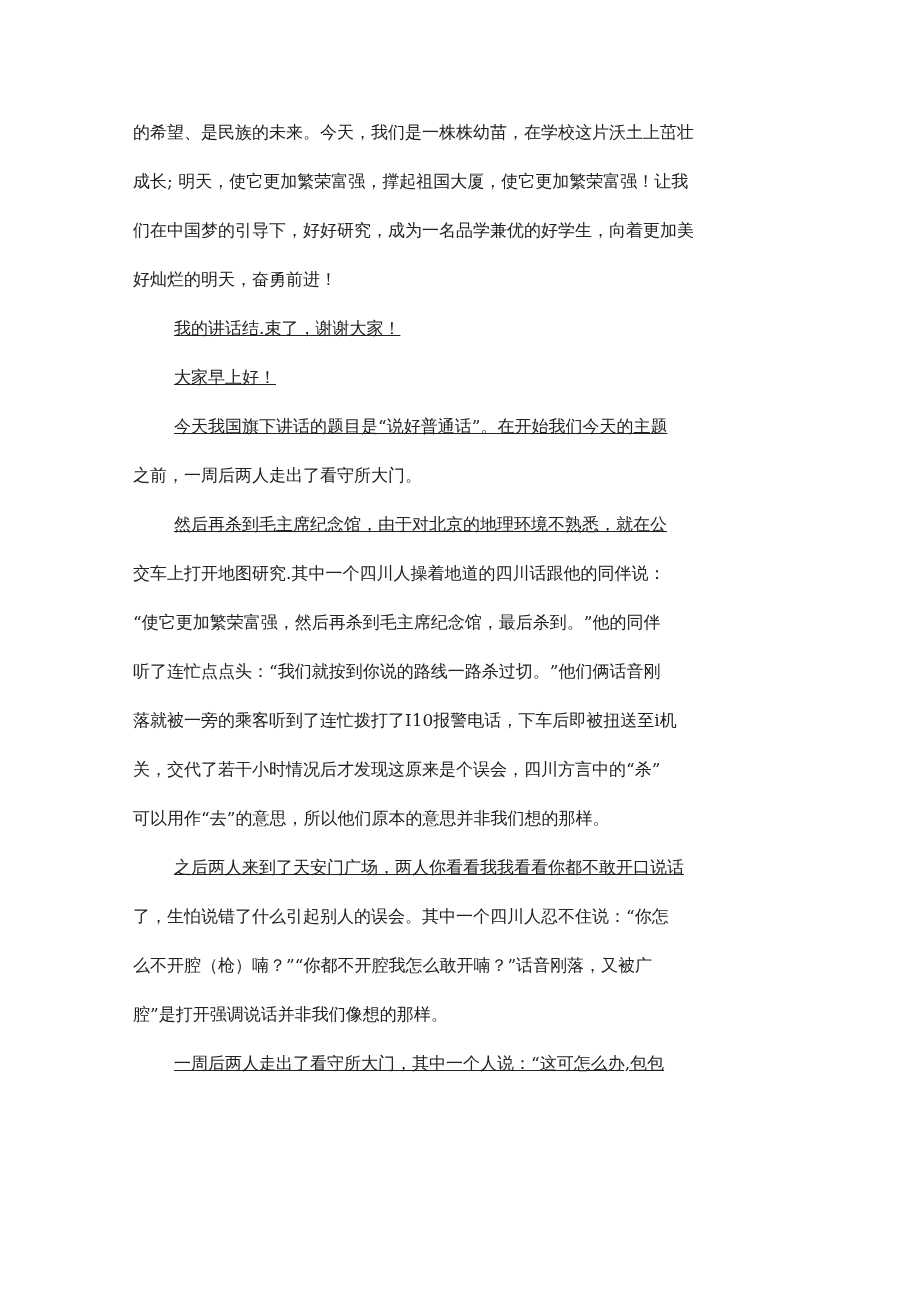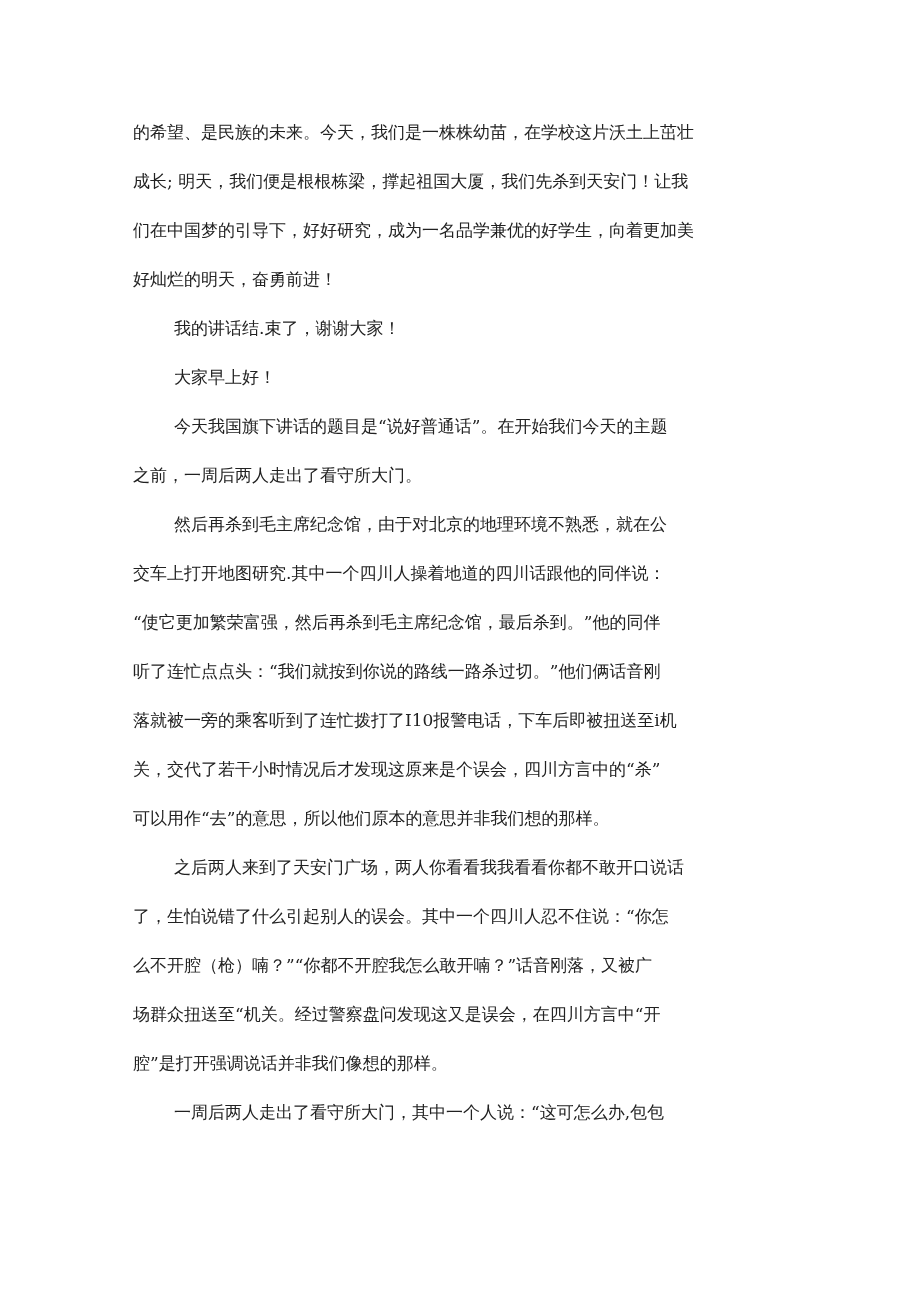--- a/index.html
+++ b/index.html
@@ -28,42 +28,42 @@
     line-height: 49px;
     color: var(--text-color, #212121);
     letter-spacing: 0px;
   }
   .line {
     height: 49px;
     white-space: nowrap;
   }
   .line.indent {
     padding-left: 41px;
+    text-decoration: underline;
   }
 </style>
 </head>
 <body>
 
 <div class="page">
   <div class="page-text">
     <div class="line">的希望、是民族的未来。今天，我们是一株株幼苗，在学校这片沃土上茁壮</div>
-    <div class="line">成长; 明天，我们便是根根栋梁，撑起祖国大厦，我们先杀到天安门！让我</div>
+    <div class="line">成长; 明天，使它更加繁荣富强，撑起祖国大厦，使它更加繁荣富强！让我</div>
     <div class="line">们在中国梦的引导下，好好研究，成为一名品学兼优的好学生，向着更加美</div>
     <div class="line">好灿烂的明天，奋勇前进！</div>
     <div class="line indent">我的讲话结.束了，谢谢大家！</div>
     <div class="line indent">大家早上好！</div>
     <div class="line indent">今天我国旗下讲话的题目是“说好普通话”。在开始我们今天的主题</div>
     <div class="line">之前，一周后两人走出了看守所大门。</div>
     <div class="line indent">然后再杀到毛主席纪念馆，由于对北京的地理环境不熟悉，就在公</div>
     <div class="line">交车上打开地图研究.其中一个四川人操着地道的四川话跟他的同伴说：</div>
     <div class="line">“使它更加繁荣富强，然后再杀到毛主席纪念馆，最后杀到。”他的同伴</div>
     <div class="line">听了连忙点点头：“我们就按到你说的路线一路杀过切。”他们俩话音刚</div>
     <div class="line">落就被一旁的乘客听到了连忙拨打了I10报警电话，下车后即被扭送至i机</div>
     <div class="line">关，交代了若干小时情况后才发现这原来是个误会，四川方言中的“杀”</div>
     <div class="line">可以用作“去”的意思，所以他们原本的意思并非我们想的那样。</div>
     <div class="line indent">之后两人来到了天安门广场，两人你看看我我看看你都不敢开口说话</div>
     <div class="line">了，生怕说错了什么引起别人的误会。其中一个四川人忍不住说：“你怎</div>
     <div class="line">么不开腔（枪）喃？”“你都不开腔我怎么敢开喃？”话音刚落，又被广</div>
-    <div class="line">场群众扭送至“机关。经过警察盘问发现这又是误会，在四川方言中“开</div>
     <div class="line">腔”是打开强调说话并非我们像想的那样。</div>
     <div class="line indent">一周后两人走出了看守所大门，其中一个人说：“这可怎么办,包包</div>
   </div>
 </div>
 
 </body></html>

